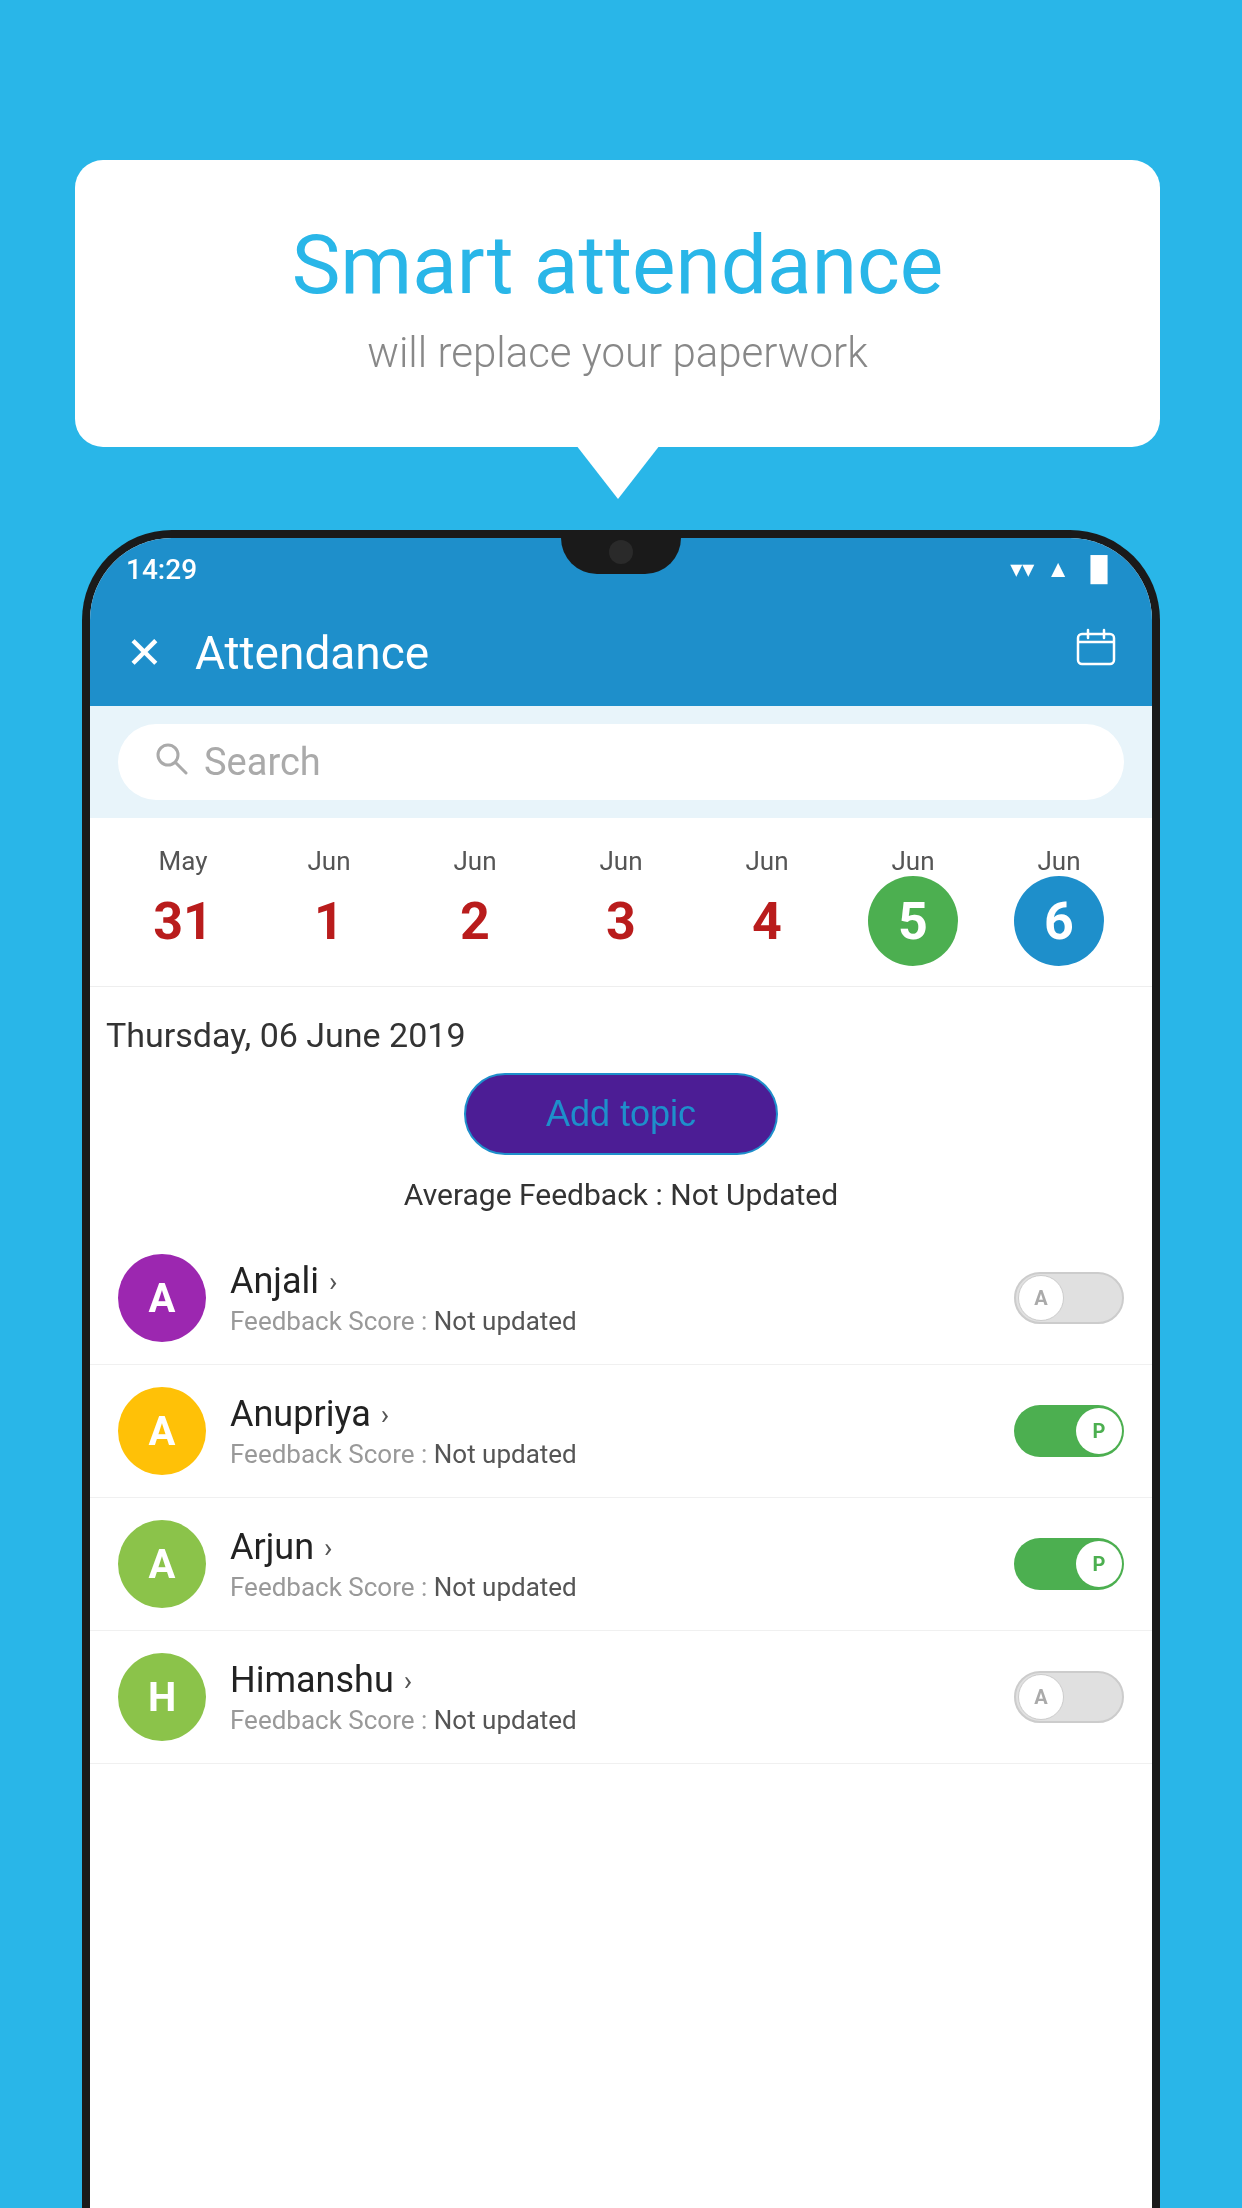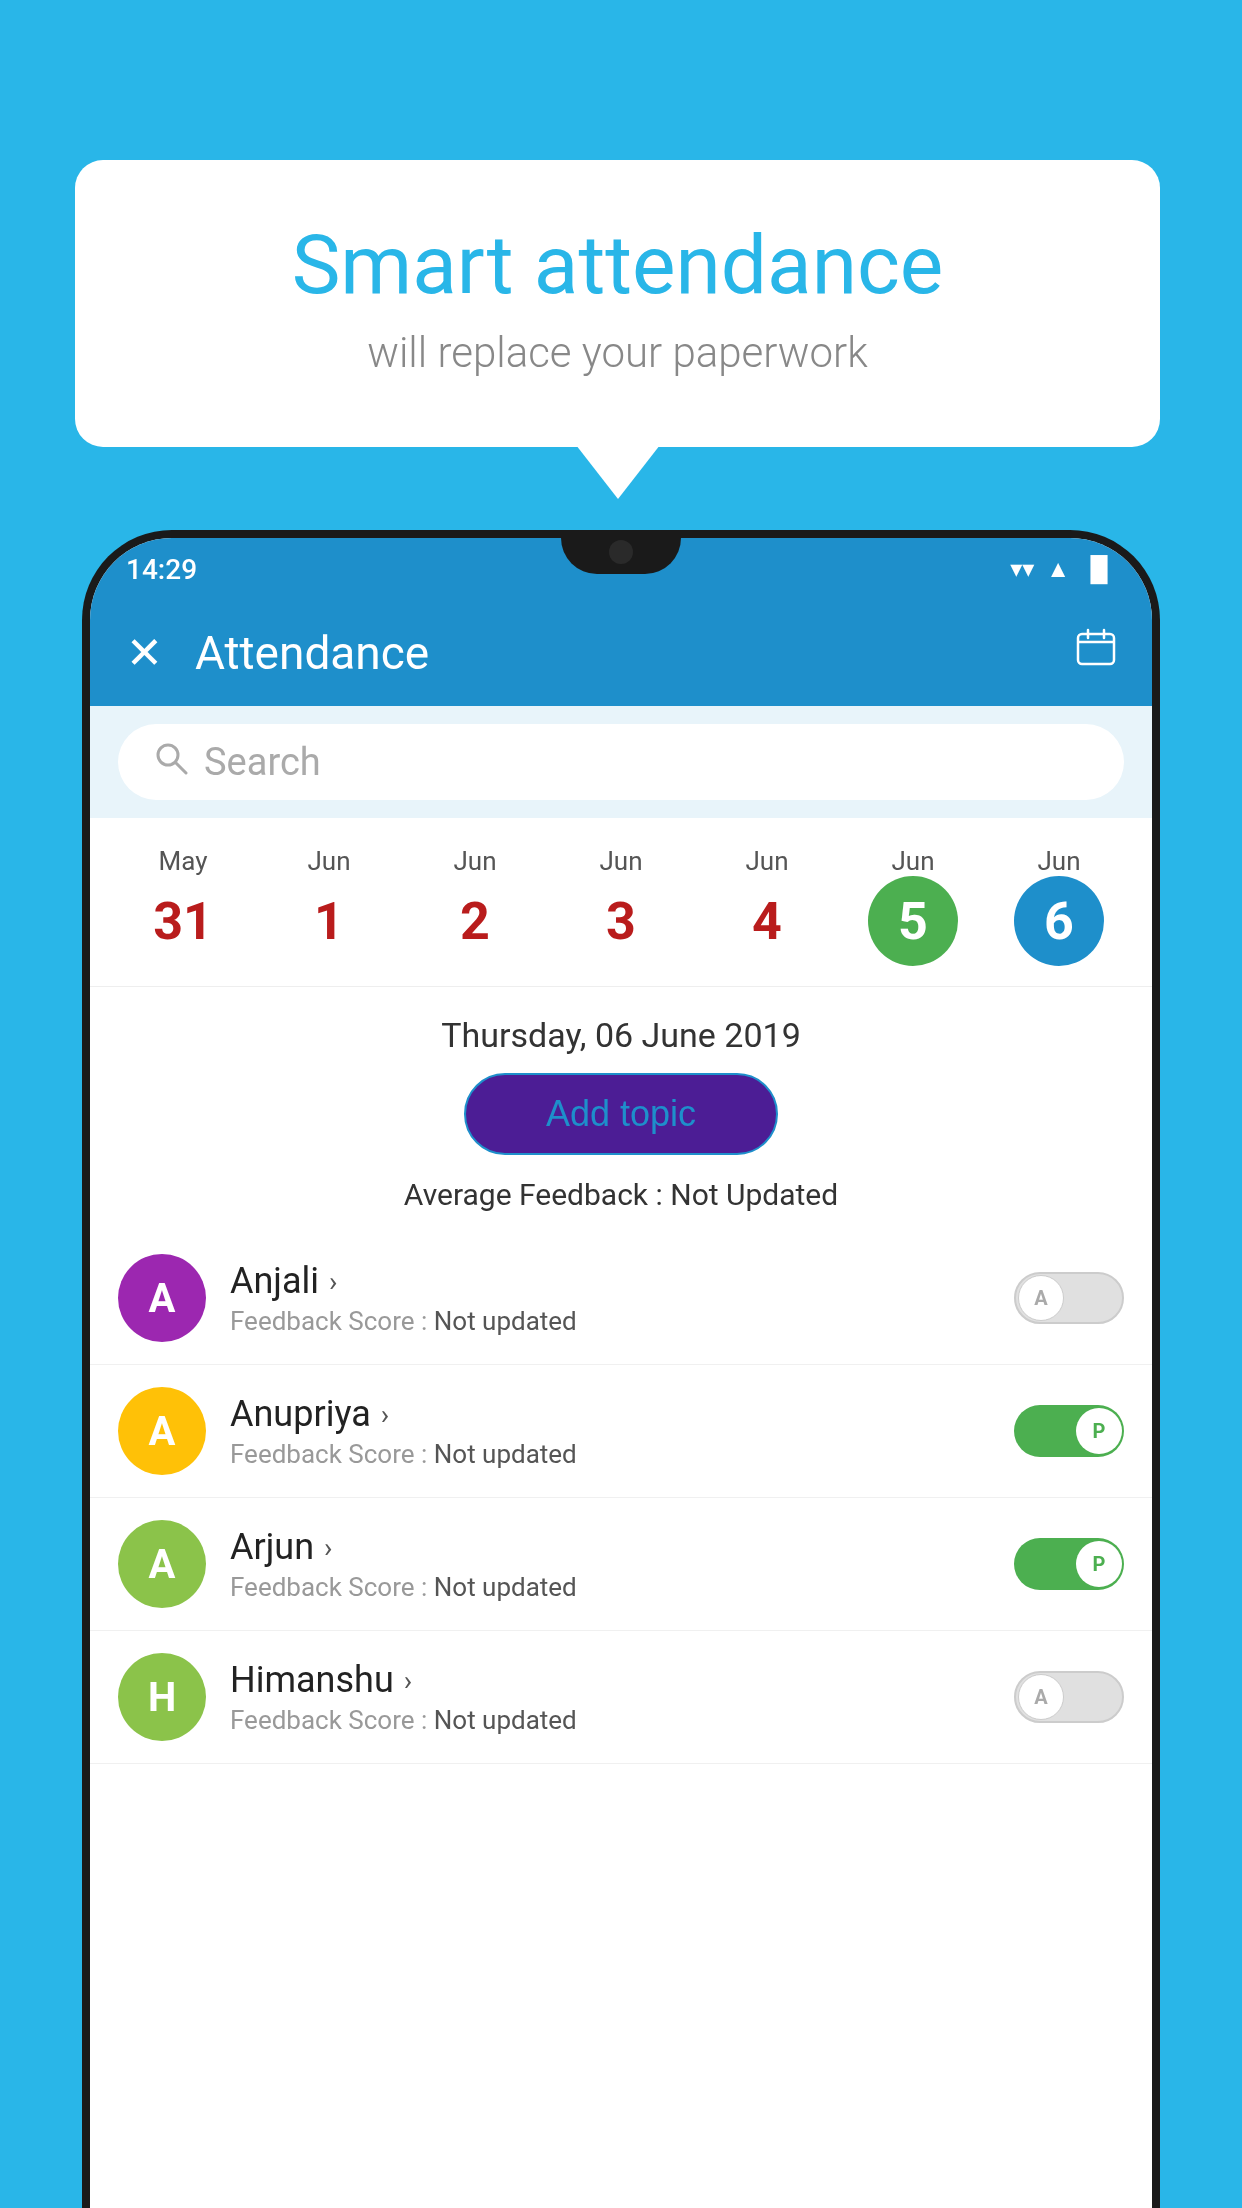--- a/index.html
+++ b/index.html
@@ -205,21 +205,21 @@
       background: #4caf50;
       color: white;
     }
     .cal-date.selected {
       background: #1e8fcb;
       color: white;
     }
 
     
     .date-label {
-      text-align: center;
+      text-align: left;
       padding: 28px 16px 18px;
       font-size: 34px;
       color: #333;
       font-weight: 400;
     }
 
     
     .add-topic-container {
       display: flex;
       justify-content: center;

